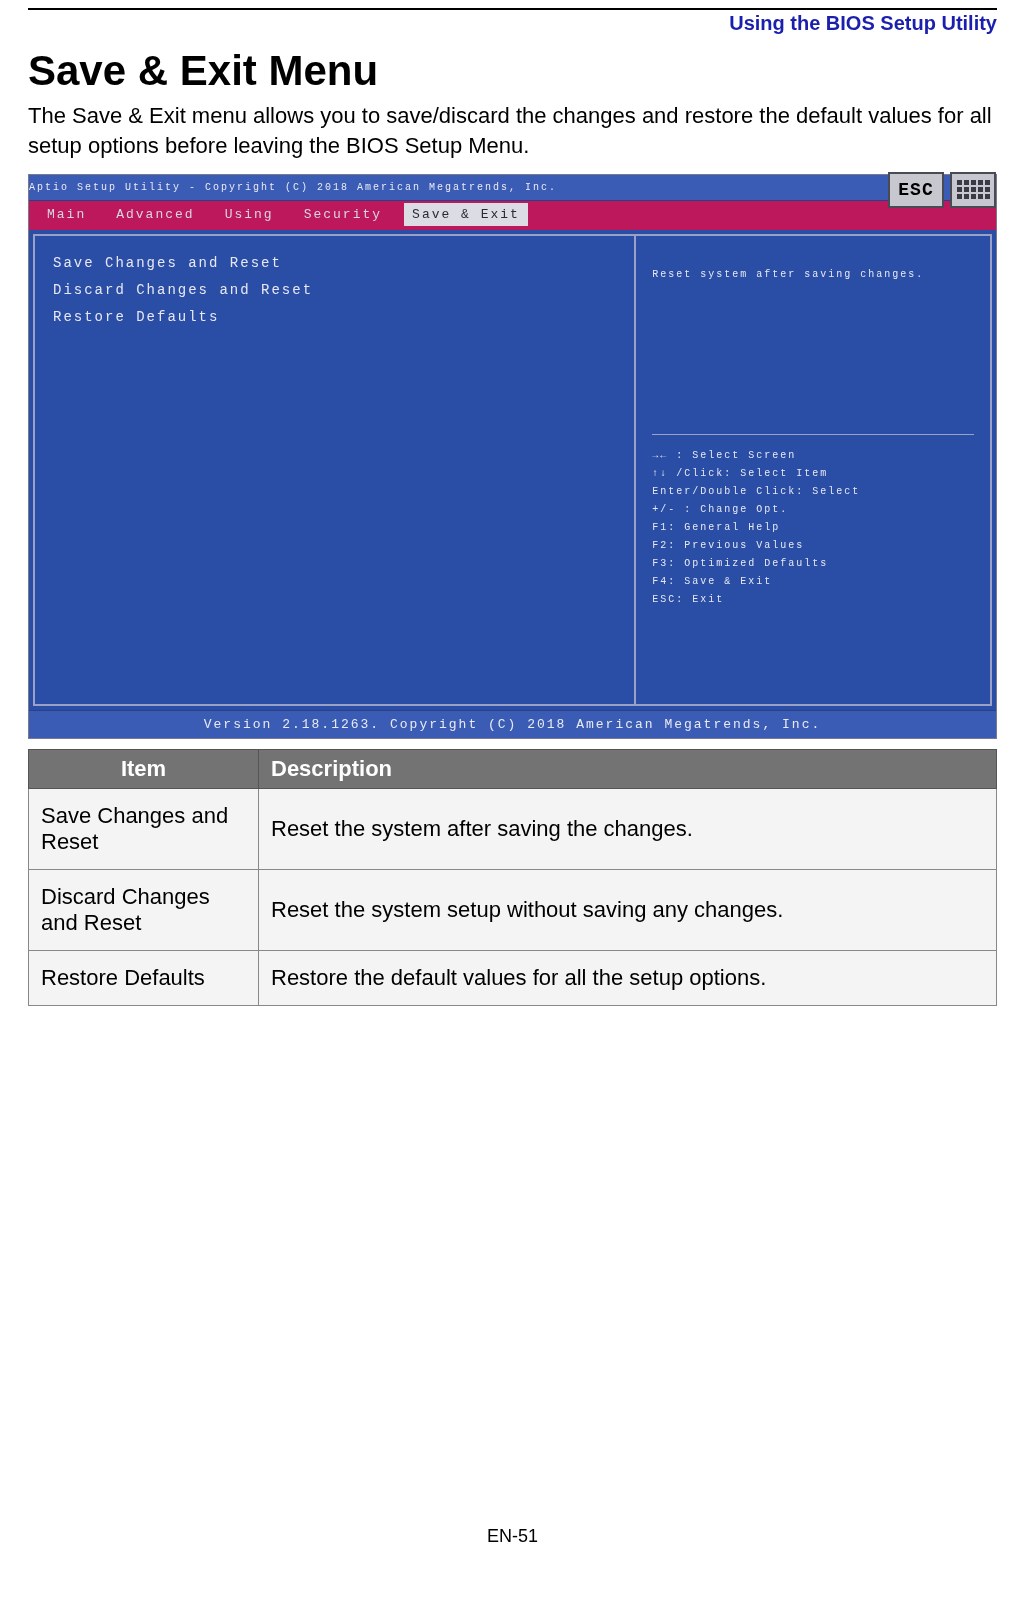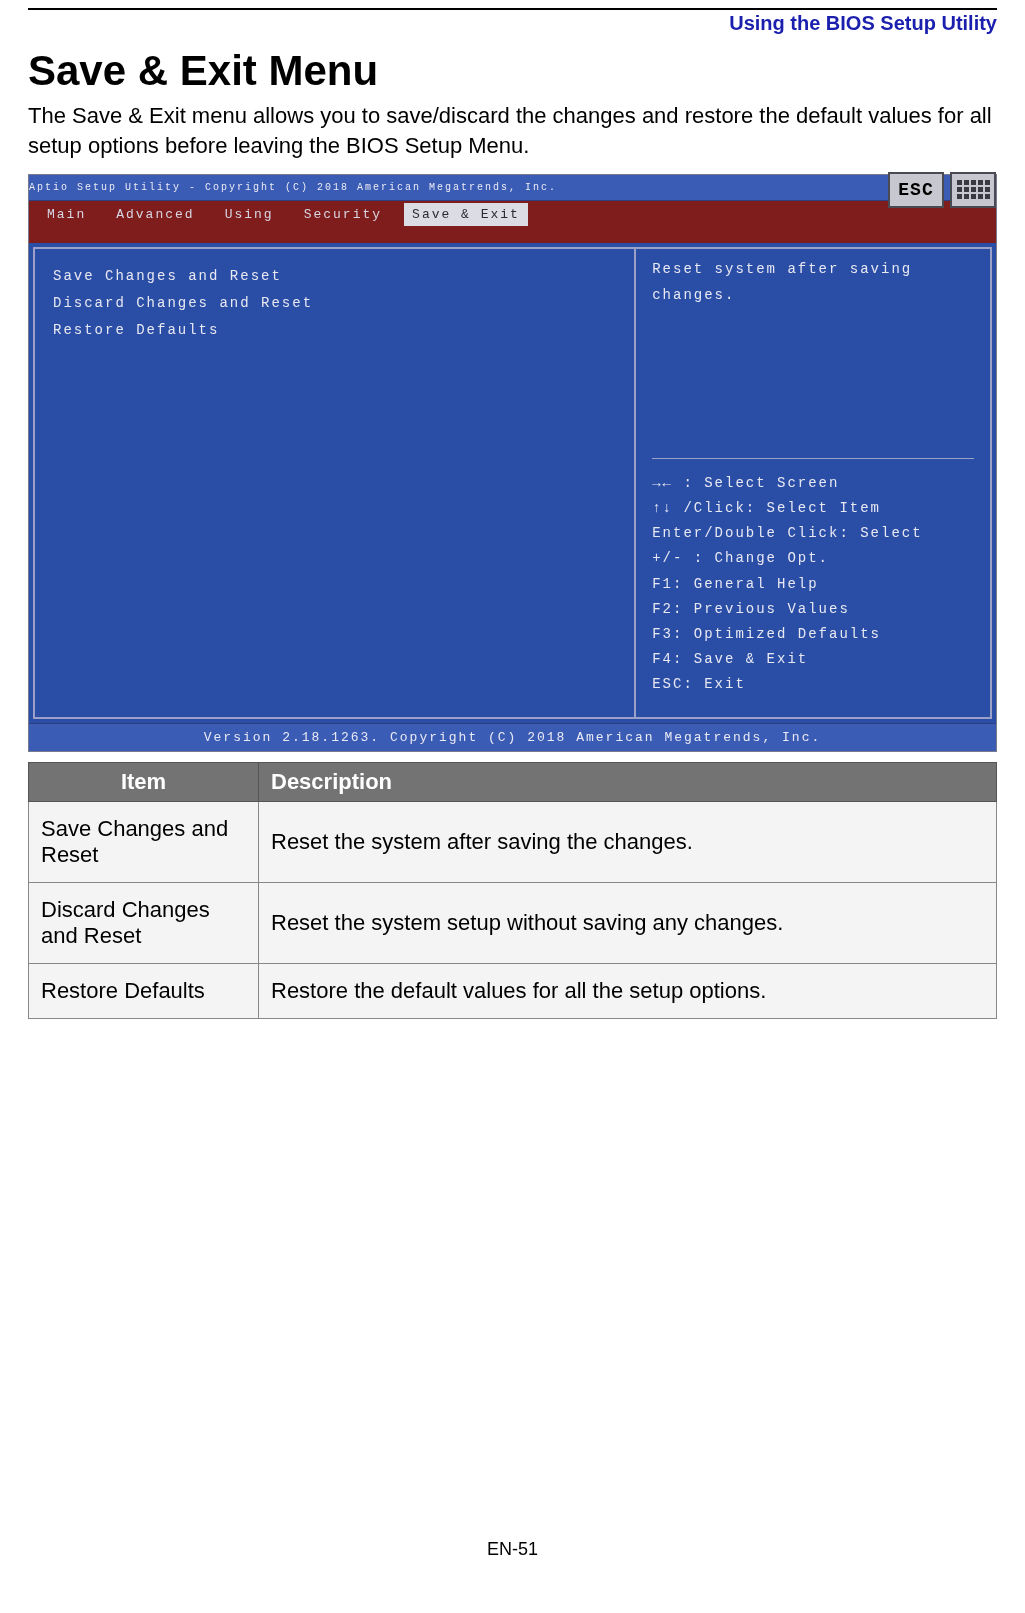--- a/index.html
+++ b/index.html
@@ -78,22 +78,22 @@
   .kbd-grid {
     display: grid;
     grid-template-columns: repeat(5, 5px);
     grid-template-rows: repeat(3, 5px);
     gap: 2px;
   }
   .kbd-grid span { background: #3a3a44; }
 
   .bios-tabs {
     display: flex;
-    background: #7f1d1d;
-    padding: 2px 10px 17px 10px;
+    background: #be185d;
+    padding: 2px 10px 4px 10px;
     font-size: 13px;
     letter-spacing: 2px;
     color: #d7d7e4;
     gap: 14px;
   }
   .bios-tab { padding: 4px 8px; }
   .bios-tab.active {
     background: #dcdce4;
     color: #2a2a33;
   }
@@ -111,22 +111,22 @@
     border-right: none;
     padding: 14px 18px;
     font-size: 14px;
     letter-spacing: 2px;
     line-height: 1.9;
     color: #e8e8f2;
   }
   .bios-right {
     flex: 1;
     border: 2px solid #9aa0c6;
-    padding: 8px 16px;
-    font-size: 14px;
+    padding: 30px 16px;
+    font-size: 10px;
     letter-spacing: 2px;
     line-height: 1.8;
     color: #e8e8f2;
     display: flex;
     flex-direction: column;
   }
   .bios-right-divider {
     border-top: 1px solid #9aa0c6;
     margin: 150px 0 12px 0;
   }

